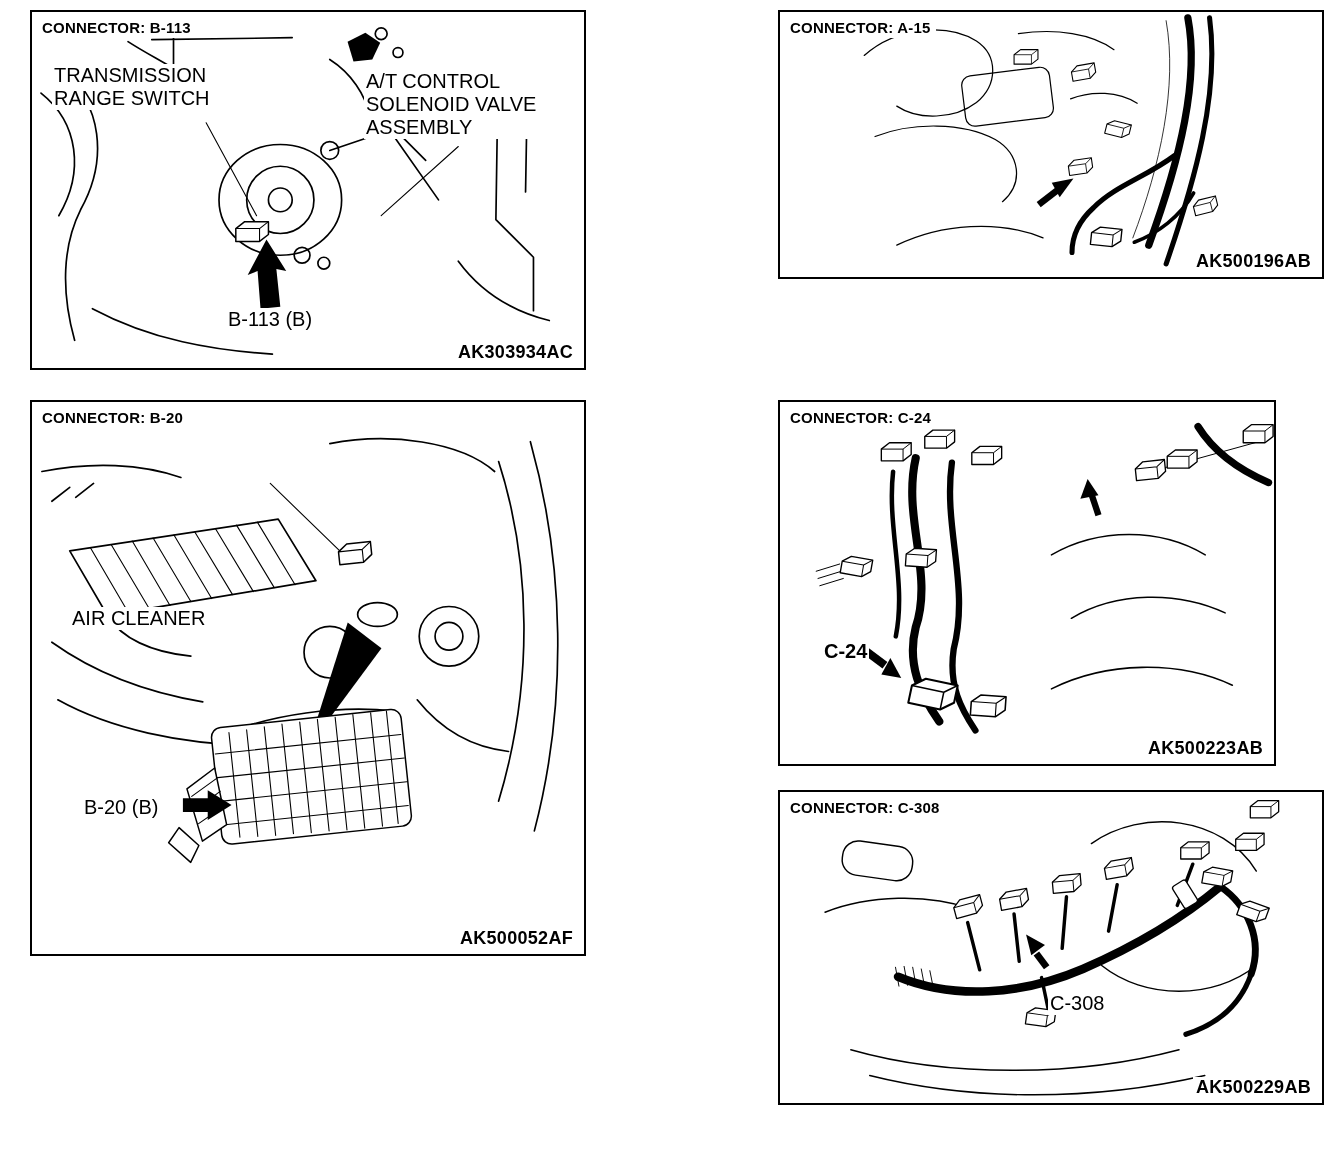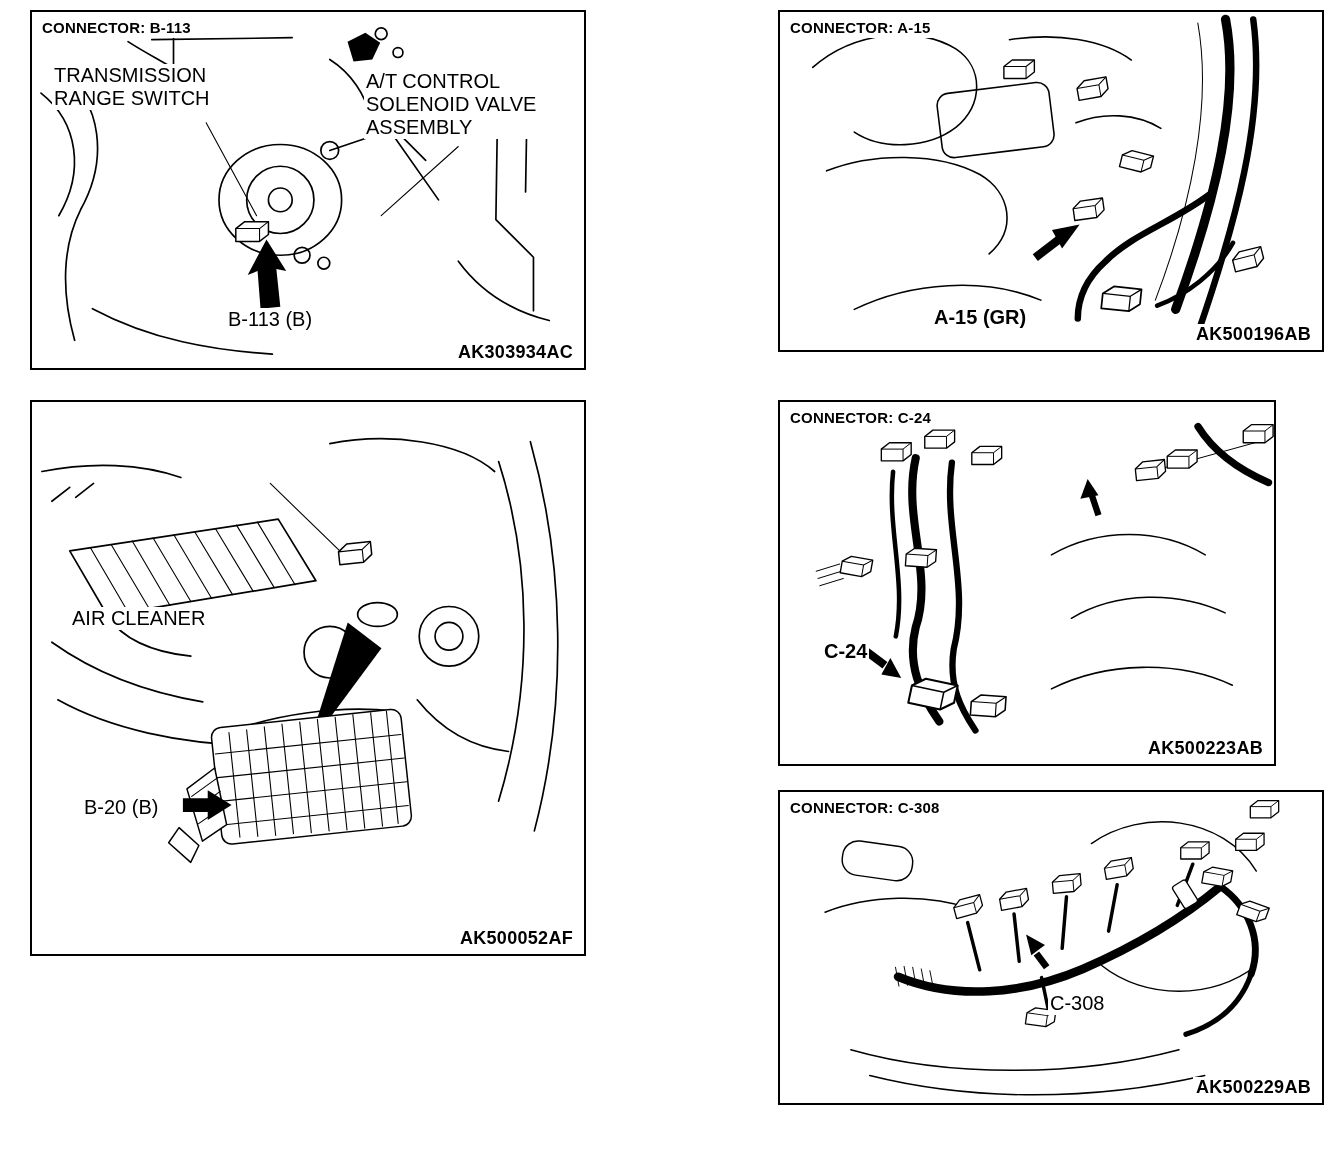--- a/index.html
+++ b/index.html
@@ -83,21 +83,21 @@
 
       <path class="fill" d="M236,230 L256,262 L246,260 L250,298 L230,300 L227,262 L217,266 Z"></path>
     </svg>
 
     <div class="lbl" style="left:20px; top:52px; width:212px;">TRANSMISSION RANGE SWITCH</div>
     <div class="lbl" style="left:332px; top:58px; width:188px;">A/T CONTROL SOLENOID VALVE ASSEMBLY</div>
     <div class="lbl" style="left:194px; top:296px;">B-113 (B)</div>
     <div class="code">AK303934AC</div>
   </section>
 
-  <section class="panel" style="left:778px; top:10px; width:546px; height:342px;">
+  <section class="panel" style="left:778px; top:10px; width:546px; height:269px;">
     <div class="panel-title">CONNECTOR: A-15</div>
 
     <svg class="art" viewBox="0 0 546 366">
 
       <path class="ln" d="M15,60 C60,20 130,15 170,40 C200,60 200,100 170,125 C140,148 90,150 60,130"></path>
       <path class="ln" d="M30,172 C80,152 152,152 196,176 C230,196 236,236 206,262"></path>
       <path class="ln" d="M60,322 C122,292 202,287 262,312"></path>
       <path class="ln" d="M228,30 C280,22 330,30 360,52"></path>
       <rect class="ln" x="152" y="82" width="122" height="70" rx="13" transform="rotate(-7 213 117)"></rect>
       <path class="ln" d="M300,120 C330,108 366,110 392,126"></path>
@@ -138,20 +138,21 @@
         <line x1="256" y1="266" x2="286" y2="243" stroke="#000" stroke-width="9"></line>
         <polygon class="fill" points="304,230 274,236 285,256"></polygon>
       </g>
     </svg>
 
     <div class="lbl" style="left:152px; top:254px; font-weight:bold;margin-top:40px;">A-15 (GR)</div>
     <div class="code">AK500196AB</div>
   </section>
 
   <section class="panel" style="left:30px; top:400px; width:556px; height:556px;">
+    <div class="panel-title">CONNECTOR: B-20</div>
 
     <svg class="art" viewBox="0 0 556 556">
 
       <path class="ln" d="M300,42 C360,30 432,40 466,70"></path>
       <path class="ln" d="M470,60 C502,160 506,282 470,402"></path>
       <path class="ln" d="M502,40 C536,162 540,302 506,432"></path>
       <path class="ln" d="M10,70 C60,60 110,62 150,76"></path>
       <path class="ln" d="M20,100 l18,-14 M44,96 l18,-14"></path>
 
       <path class="ln" d="M38,150 L248,118 L286,180 L76,215 Z"></path>

